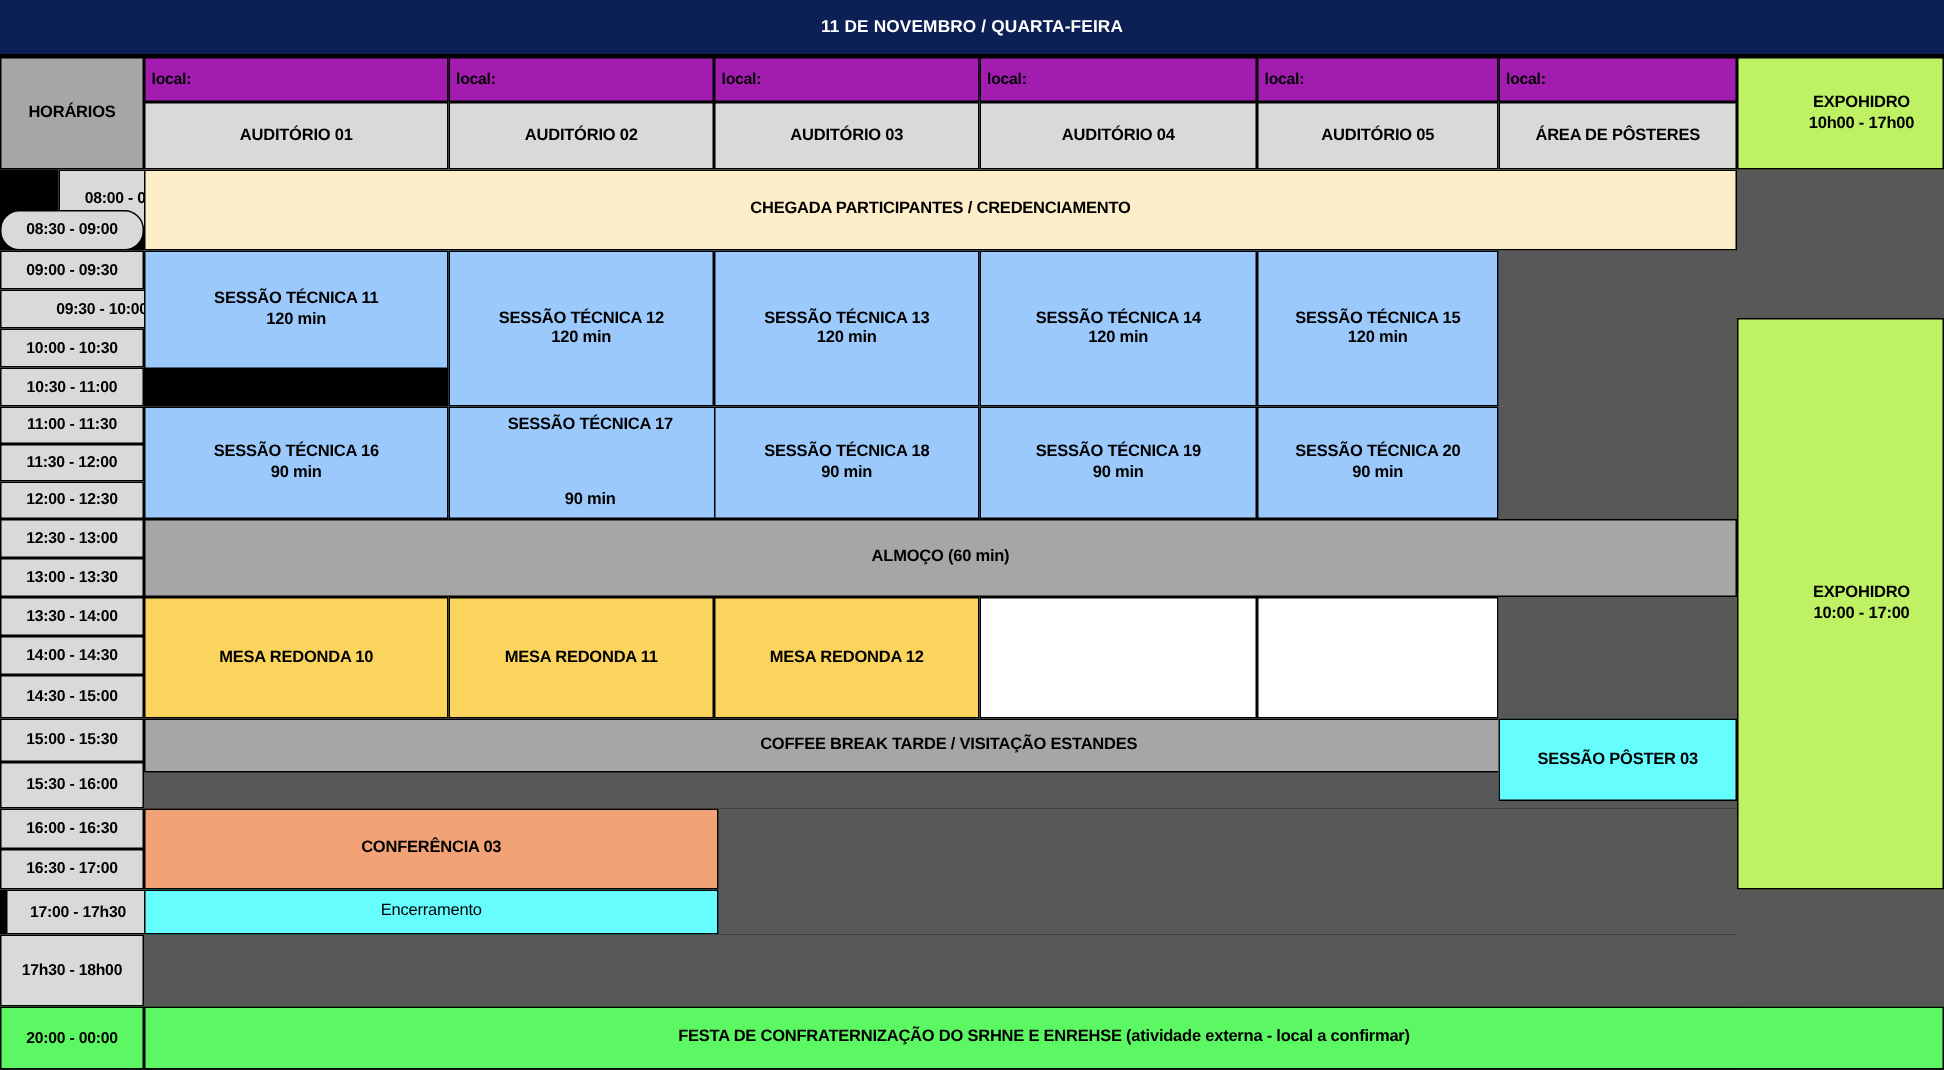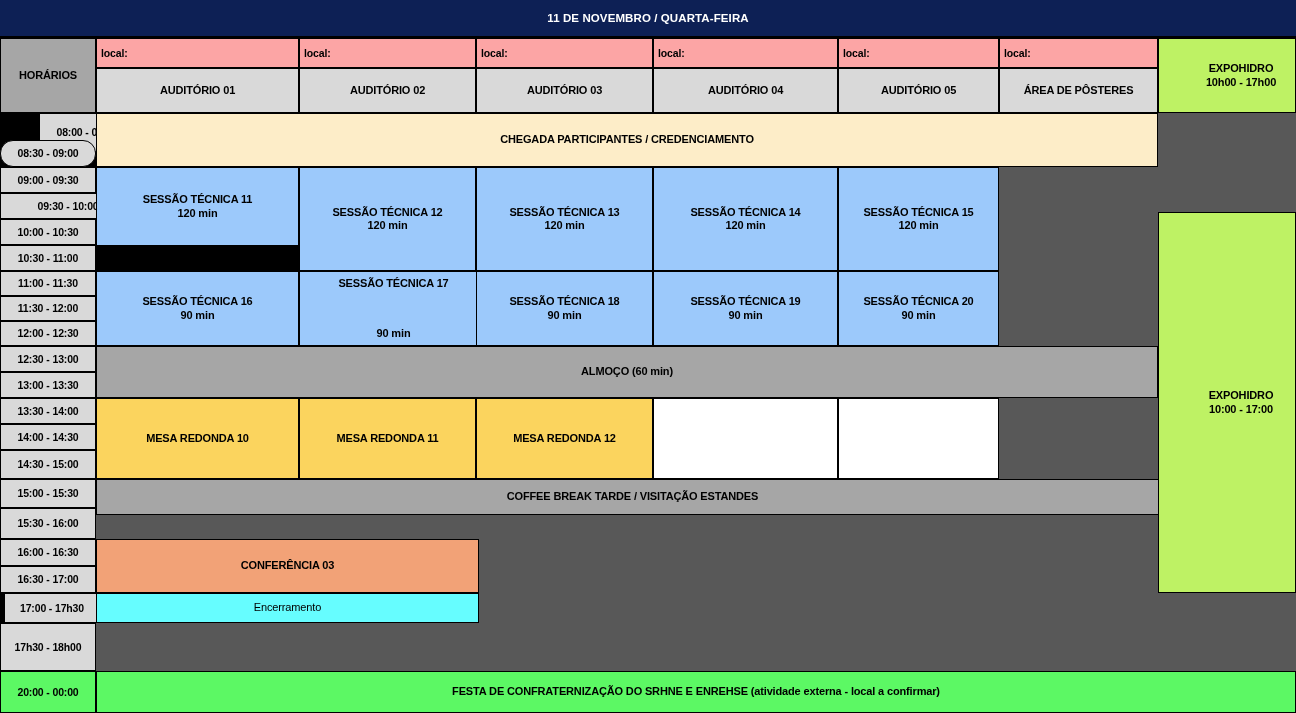--- a/index.html
+++ b/index.html
@@ -39,21 +39,21 @@
     font-weight: bold;
     letter-spacing: 0.1px;
   }
   .hdr-horarios {
     background: #a6a6a6;
     font-size: 11px;
     font-weight: bold;
     border: 1.5px solid #000000;
   }
   .hdr-local {
-    background: #fca5a5;
+    background: #a21caf;
     border: 1.5px solid #000000;
     align-items: flex-start;
     justify-content: center;
     padding-left: 4px;
     font-size: 10.5px;
     font-weight: bold;
     text-align: left;
   }
   .hdr-room {
     background: #d9d9d9;
@@ -195,20 +195,21 @@
   <div class="cell ev ev-grey" style="left:96px; top:346px; width:1062px; height:52px;">ALMOÇO (60 min)</div>
 
   <div class="cell ev ev-yellow" style="left:96px;  top:398px; width:203px; height:81px;">MESA REDONDA 10</div>
   <div class="cell ev ev-yellow" style="left:299px; top:398px; width:177px; height:81px;">MESA REDONDA 11</div>
   <div class="cell ev ev-yellow" style="left:476px; top:398px; width:177px; height:81px;">MESA REDONDA 12</div>
   <div class="cell ev ev-white" style="left:653px; top:398px; width:185px; height:81px;"></div>
   <div class="cell ev ev-white" style="left:838px; top:398px; width:161px; height:81px;"></div>
 
   <div class="cell ev ev-grey" style="left:96px; top:479px; width:1073px; height:36px;">COFFEE BREAK TARDE / VISITAÇÃO ESTANDES</div>
 
+  <div class="cell ev ev-cyan" style="left:999px; top:479px; width:159px; height:55px;">SESSÃO PÔSTER 03</div>
 
   <div class="cell ev ev-orange" style="left:96px; top:539px; width:383px; height:54px;">CONFERÊNCIA 03</div>
 
   <div class="cell ev ev-cyan" style="left:96px; top:593px; width:383px; height:30px; font-weight:normal; font-size:11px;">Encerramento</div>
 
   <div class="cell ev ev-green" style="left:96px; top:671px; width:1200px; height:42px;">FESTA DE CONFRATERNIZAÇÃO DO SRHNE E ENREHSE (atividade externa - local a confirmar)</div>
 
   <div class="cell ev ev-expo" style="left:1158px; top:212px; width:138px; height:381px;">
     <span class="line1">EXPOHIDRO</span>
     <span class="line2">10:00 - 17:00</span>

